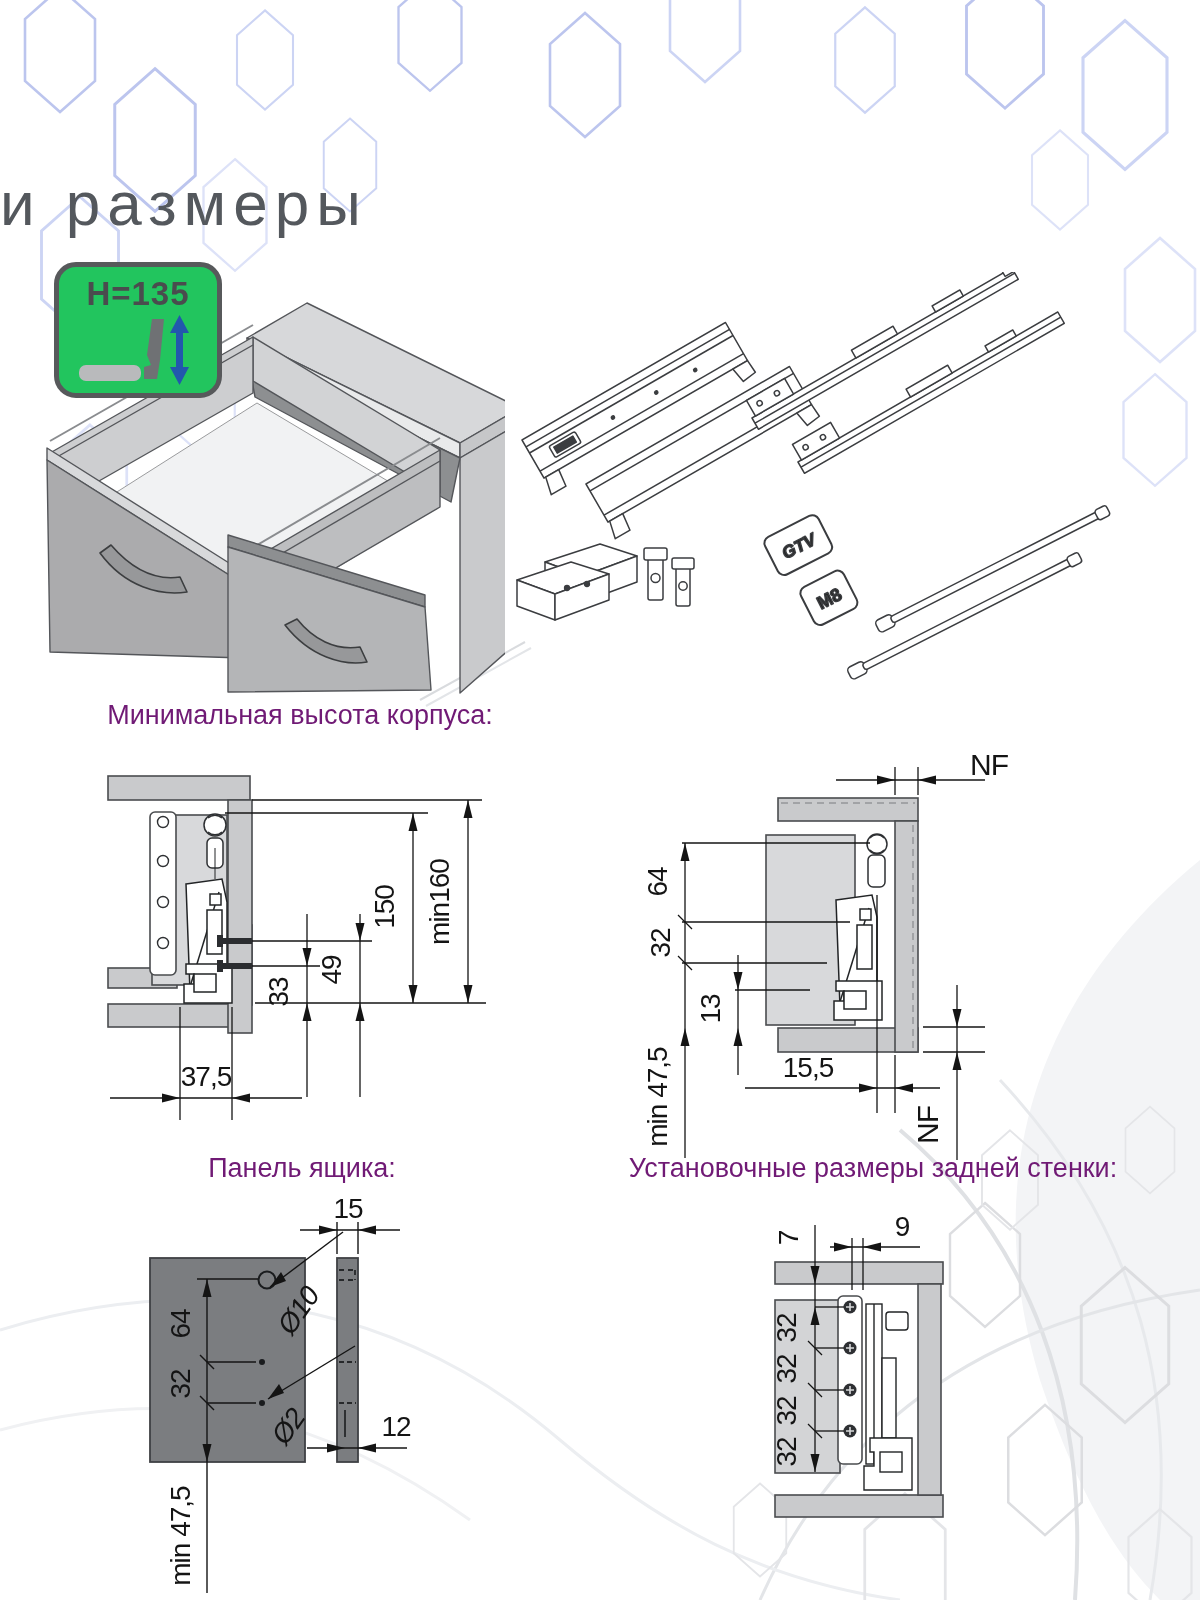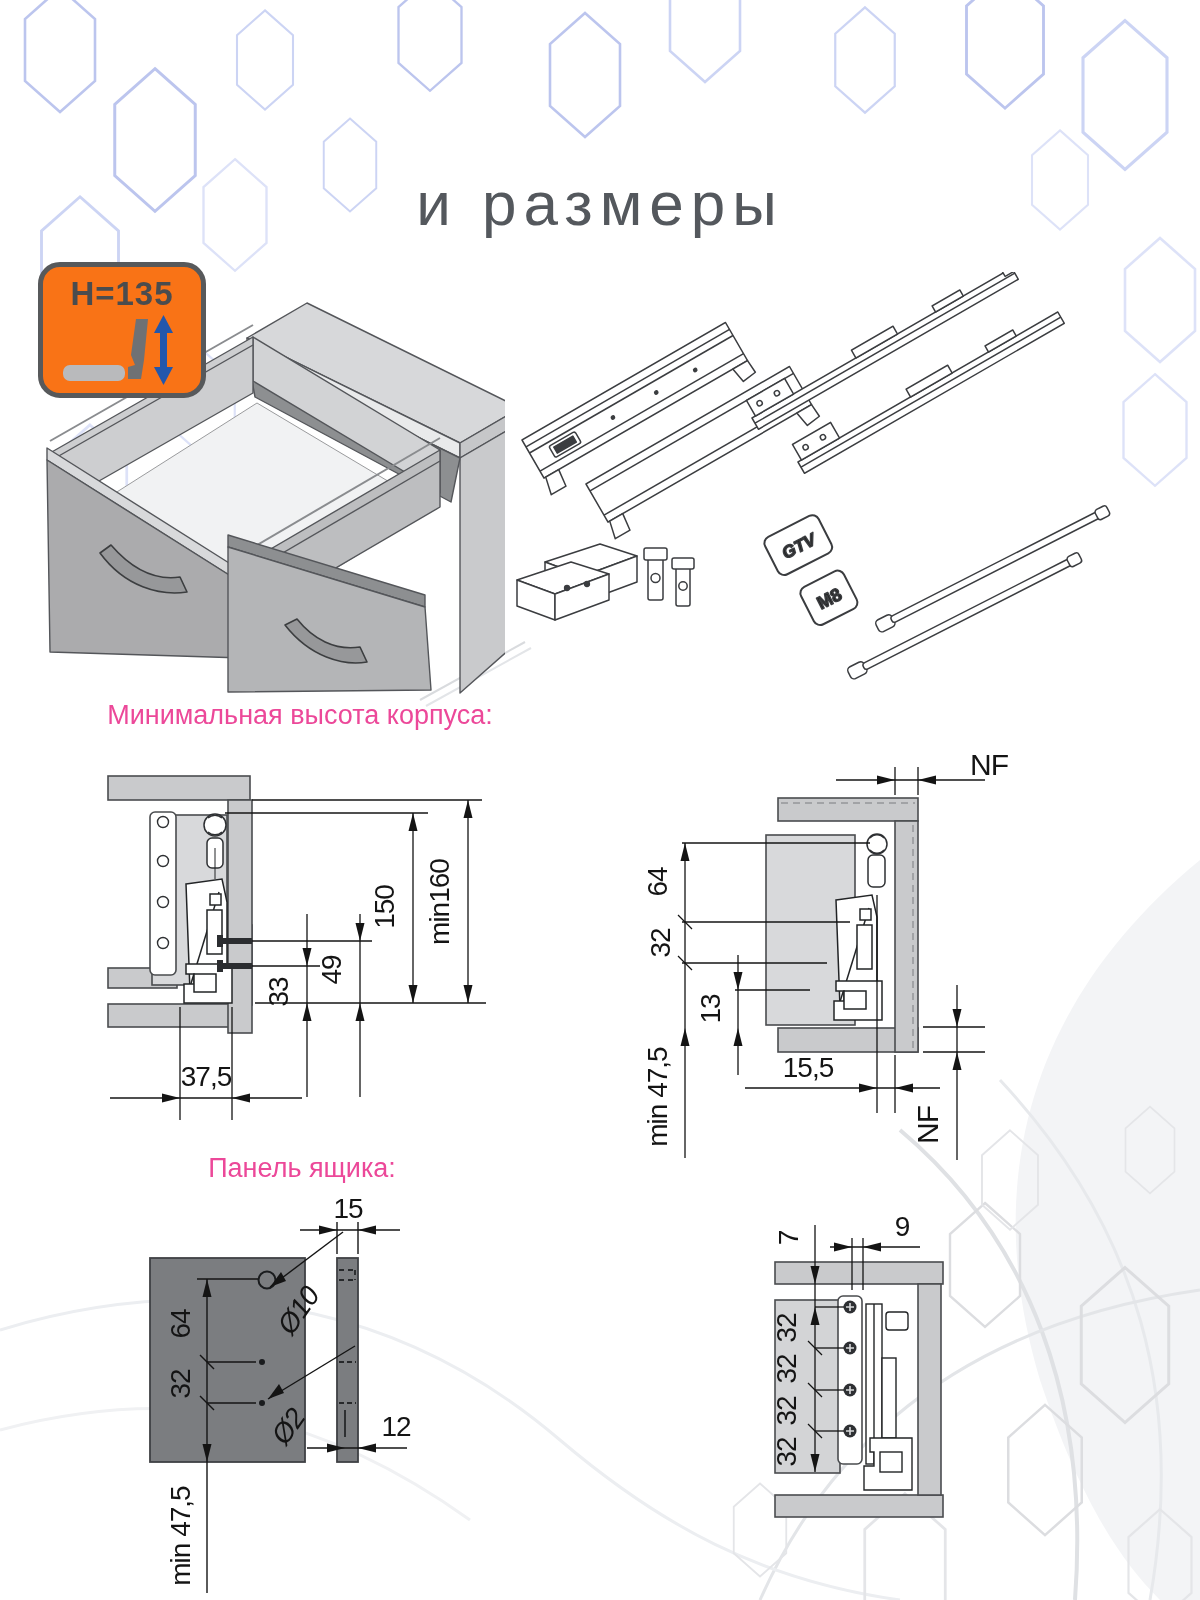--- a/index.html
+++ b/index.html
@@ -7,29 +7,29 @@
         font-family:"Liberation Sans",sans-serif;}
   .bg{position:absolute;left:0;top:0;z-index:0;}
   .fg{position:absolute;z-index:2;}
   
   .title-wrap{position:absolute;left:0;top:14px;width:1200px;text-align:center;z-index:2;}
   .title-main{display:inline-block;font-weight:bold;font-size:116px;line-height:1;
       letter-spacing:-4px;transform:scaleY(1.52);transform-origin:top center;
       background:linear-gradient(180deg,#7a7a7a 0%,#3c3c3c 45%,#070707 100%);
       -webkit-background-clip:text;background-clip:text;color:transparent;
       font-family:"Liberation Sans",sans-serif;}
-  .title-sub{position:absolute;left:0;top:168px;width:1200px;text-align:center;
+  .title-sub{position:absolute;left:0;top:168px;width:1200px;
       font-size:62px;color:#54585d;letter-spacing:7px;font-weight:normal;z-index:2;}
   
-  .badge{position:absolute;left:38px;top:262px;width:158px;height:126px;border:5px solid #57595b;
-      border-radius:22px;background:#f97316;z-index:3;}
+  .badge{position:absolute;left:54px;top:262px;width:158px;height:126px;border:5px solid #57595b;
+      border-radius:22px;background:#22c55e;z-index:3;}
   .badge .lbl{position:absolute;left:0;top:8px;width:100%;text-align:center;font-size:33px;
       font-weight:bold;color:#4a4c4e;letter-spacing:1px;}
   
-  .sec-h{position:absolute;z-index:2;font-size:27px;color:#ec4899;text-align:center;font-weight:normal;}
+  .sec-h{position:absolute;z-index:2;font-size:27px;color:#701a75;text-align:center;font-weight:normal;}
   svg text{font-family:"Liberation Sans",sans-serif;}
   .dimtxt{font-size:28px;fill:#141414;letter-spacing:-1px;}
 </style>
 </head>
 <body>
 
 <div class="page">
 
   <svg class="bg" width="1200" height="1600" viewBox="0 0 1200 1600">
     <g fill="none" stroke-width="2.6">
@@ -215,20 +215,21 @@
       <g transform="translate(362,392) rotate(-27)">
         <rect x="-16" y="-3" width="18" height="13" rx="4"></rect>
         <rect x="0" y="0" width="232" height="7" rx="3"></rect>
         <rect x="230" y="-2" width="13" height="11" rx="3"></rect>
       </g>
     </g>
   </svg>
 
   <div class="sec-h" style="left:40px;top:700px;width:520px;">Минимальная высота корпуса:</div>
   <div class="sec-h" style="left:92px;top:1153px;width:420px;">Панель ящика:</div>
+  <div class="sec-h" style="left:558px;top:1153px;width:630px;">Установочные размеры задней стенки:</div>
 
   <svg class="fg" style="left:90px;top:752px;" width="460" height="410" viewBox="0 0 460 410">
     <defs>
       <pattern id="hatch1" patternUnits="userSpaceOnUse" width="9" height="9">
         <path d="M-2,11 L11,-2" stroke="#55585b" stroke-width="1.3"></path>
       </pattern>
     </defs>
     <g stroke="#4a4c4f" stroke-width="1.6">
       <rect x="18" y="24" width="142" height="24" fill="#c9cacc"></rect>
       <rect x="18" y="252" width="142" height="23" fill="#c9cacc"></rect>

